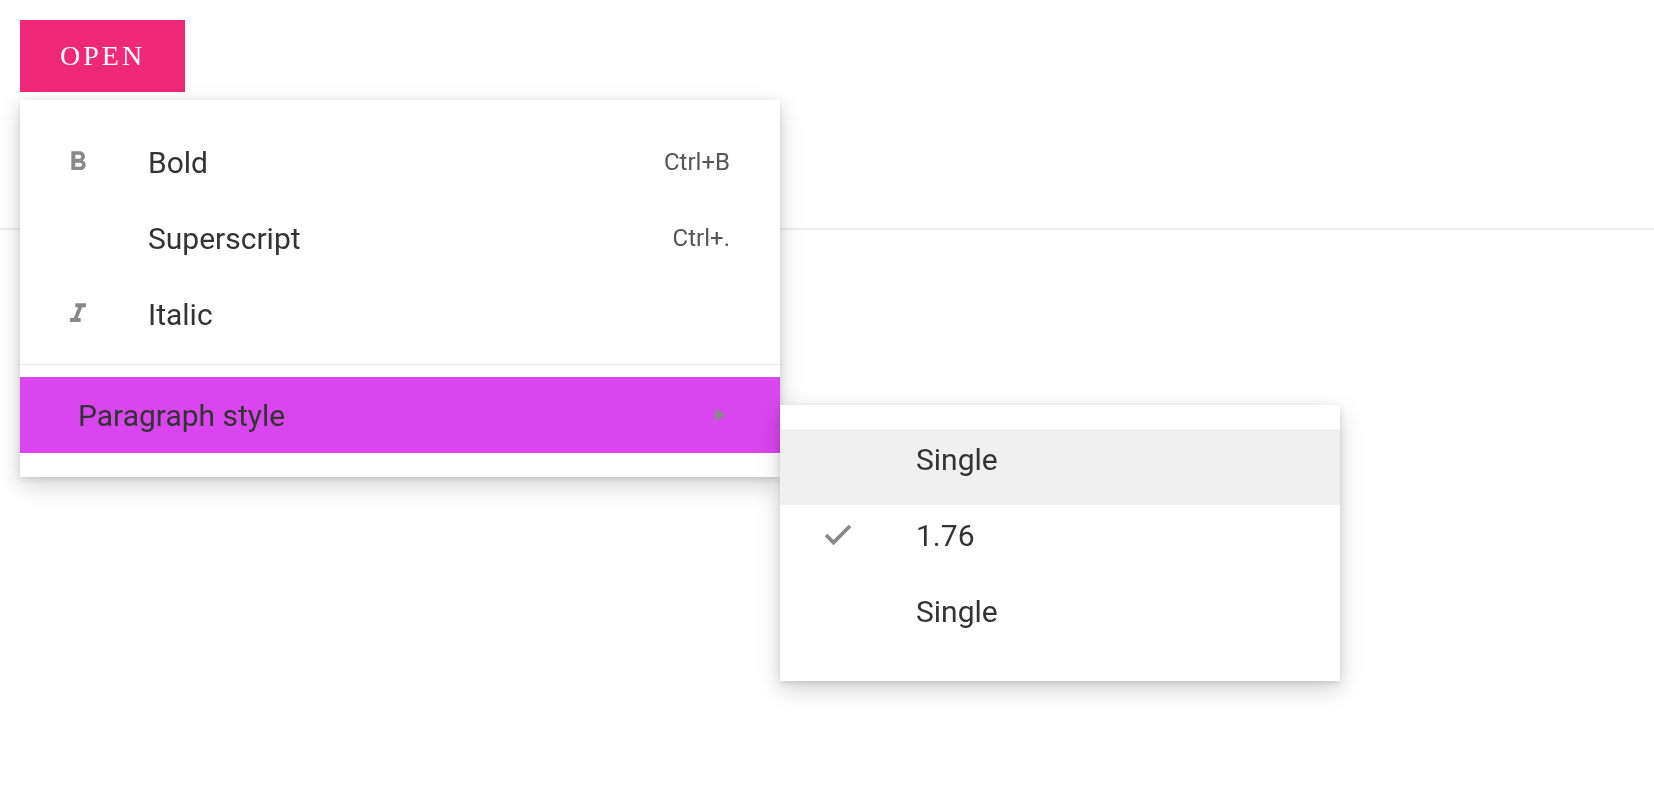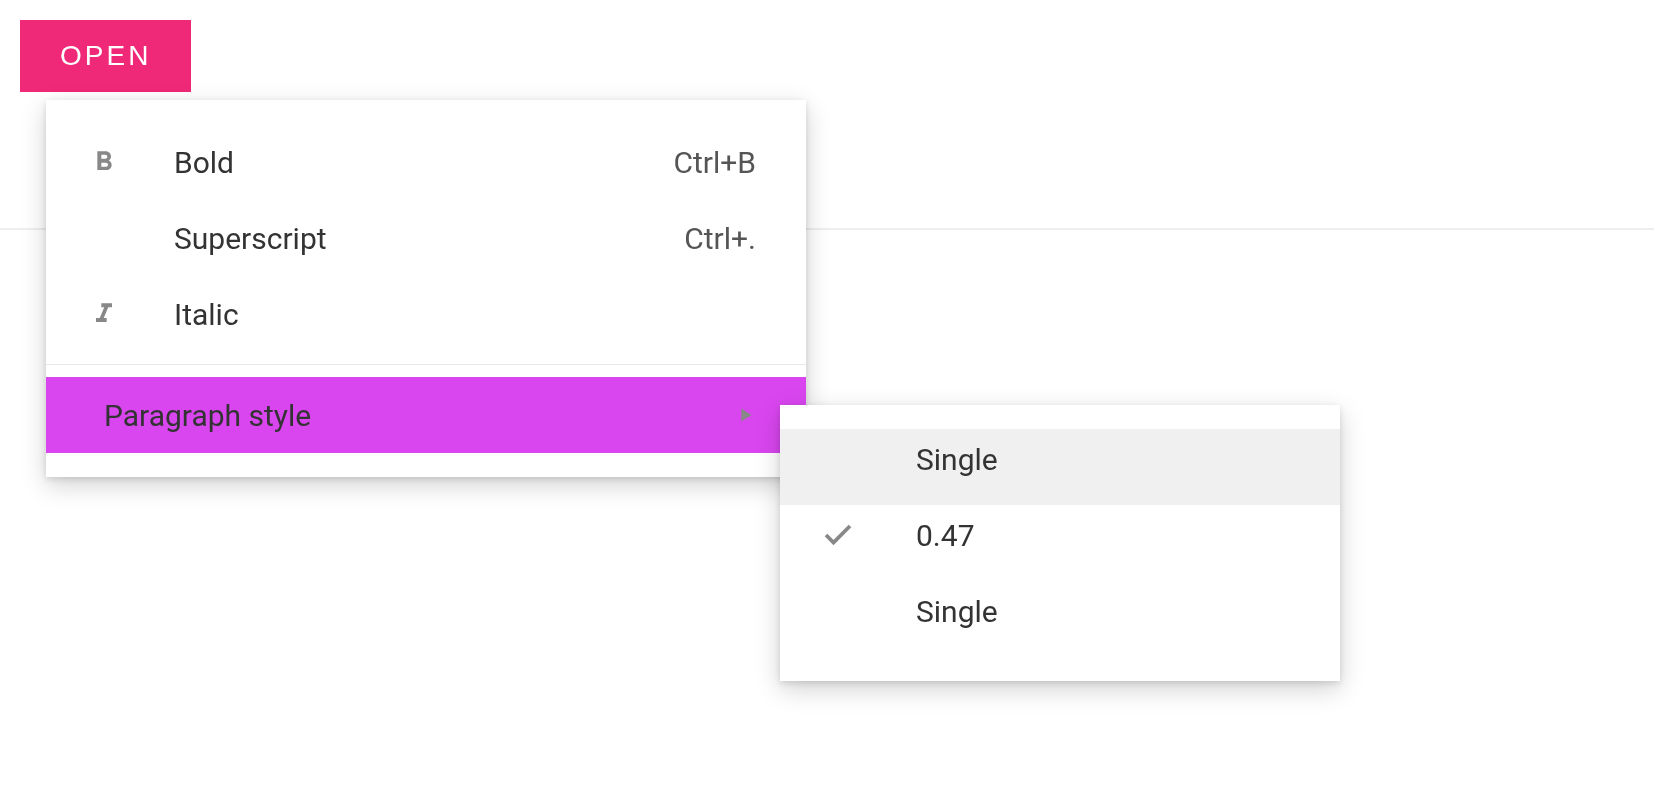--- a/index.html
+++ b/index.html
@@ -19,39 +19,38 @@
       left: 20px;
       top: 20px;
       background: #f02878;
       color: #ffffff;
       border: none;
       padding: 20px 40px;
       font-size: 28px;
       font-weight: 500;
       letter-spacing: 3px;
       cursor: pointer;
-      font-family: Liberation Sans, sans-serif;
+      font-family: Liberation Serif, serif;
     }
     .divider-line {
       position: absolute;
       left: 0;
       top: 228px;
       width: 100%;
       height: 2px;
       background: #eeeeee;
     }
     .menu {
       position: absolute;
       left: 20px;
       top: 100px;
       width: 760px;
       background: #ffffff;
       box-shadow: 0 8px 24px rgba(0,0,0,0.18), 0 2px 6px rgba(0,0,0,0.12);
       padding: 24px 0;
-      margin-left: 26px;
     }
     .menu-item {
       display: flex;
       align-items: center;
       height: 76px;
       padding: 0 50px 0 30px;
       cursor: pointer;
       color: #333333;
       font-size: 30px;
     }
@@ -69,21 +68,21 @@
     .menu-label {
       flex: 1;
       margin-left: 42px;
     }
     .menu-label-no-icon {
       flex: 1;
       margin-left: 28px;
     }
     .menu-shortcut {
       color: #555555;
-      font-size: 30px;
+      font-size: 24px;
     }
     .menu-separator {
       height: 1px;
       background: #e8e8e8;
       margin: 12px 0;
     }
     .submenu-arrow {
       color: #888888;
       display: flex;
       align-items: center;
@@ -173,20 +172,20 @@
     <span class="submenu-check"></span>
     <span class="submenu-label">Single</span>
   </div>
 
   <div class="submenu-item">
     <span class="submenu-check">
       <svg width="36" height="36" viewBox="0 0 24 24" fill="none" stroke="currentColor" stroke-width="2.5">
         <polyline points="4 12 9 17 20 6"></polyline>
       </svg>
     </span>
-    <span class="submenu-label">0.47</span>
+    <span class="submenu-label">1.76</span>
   </div>
 
   <div class="submenu-item">
     <span class="submenu-check"></span>
     <span class="submenu-label">Single</span>
   </div>
 </div>
 
 </body></html>

